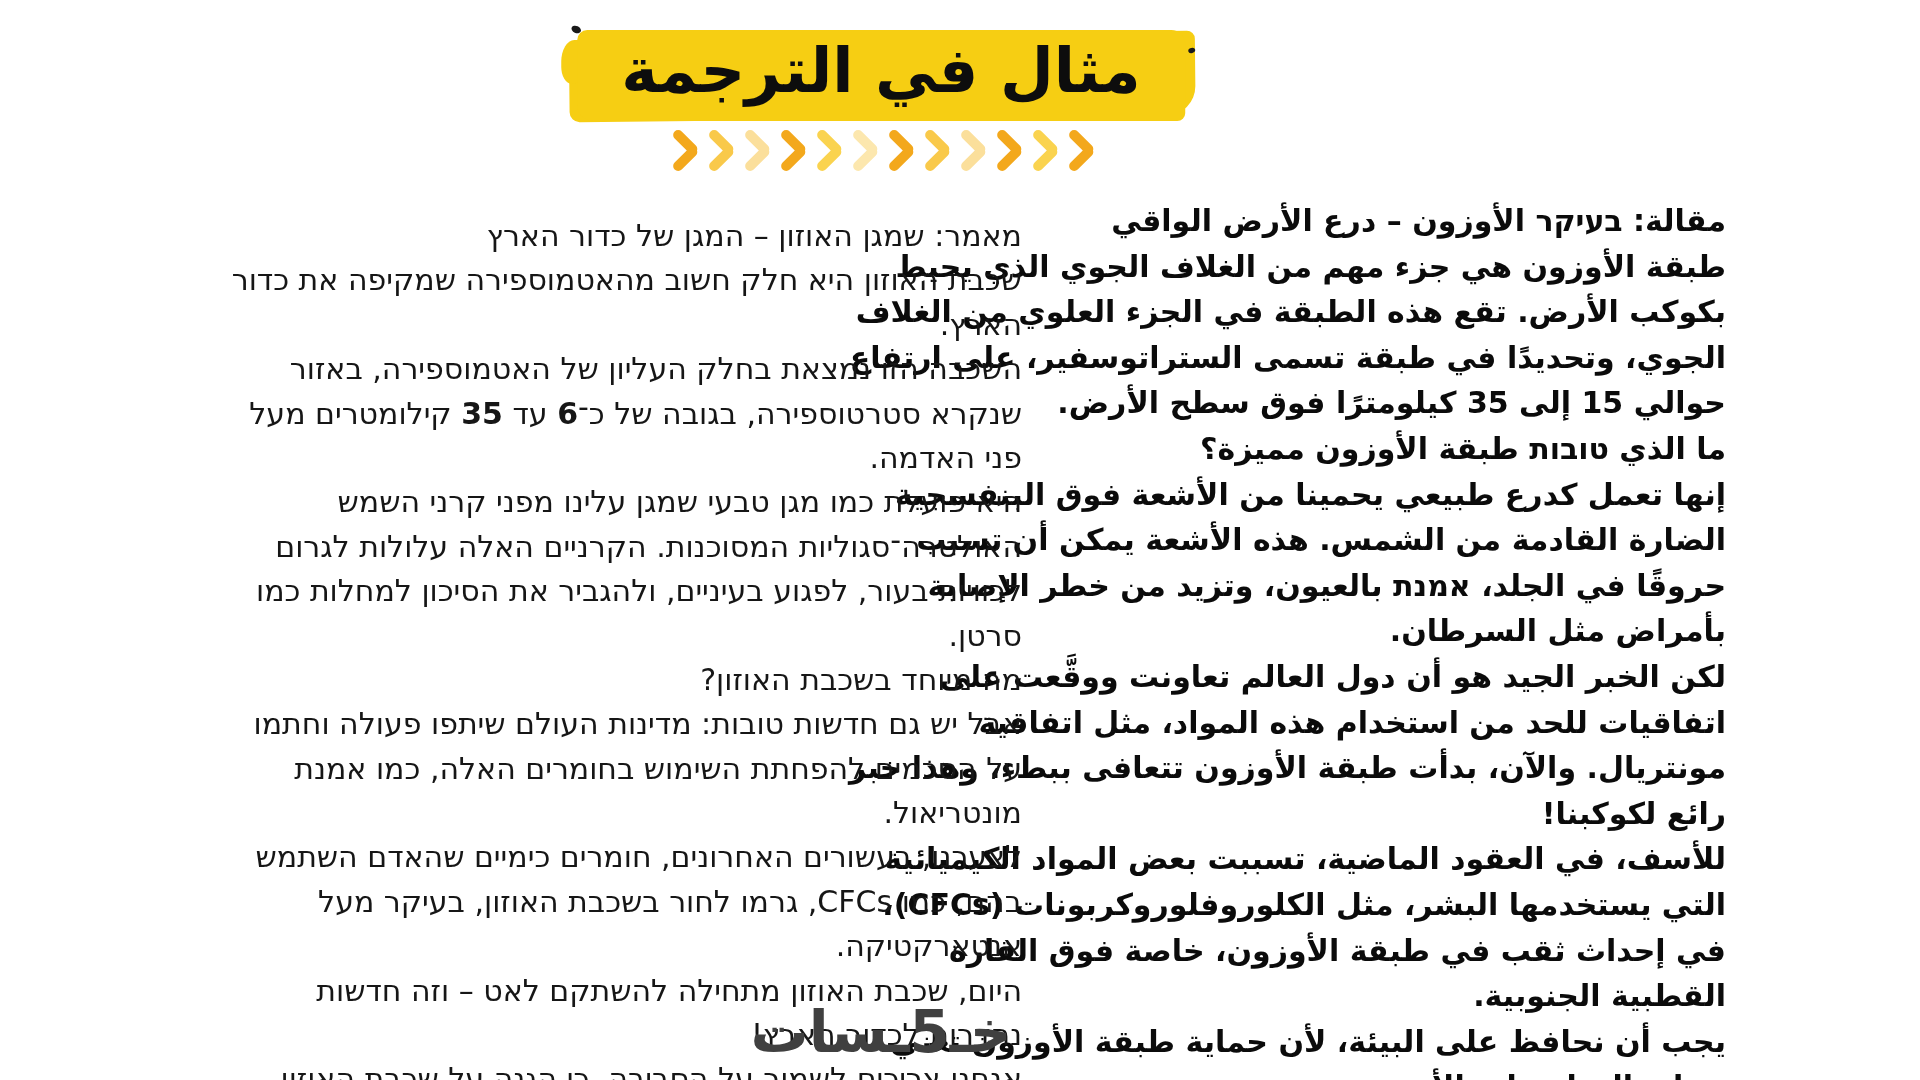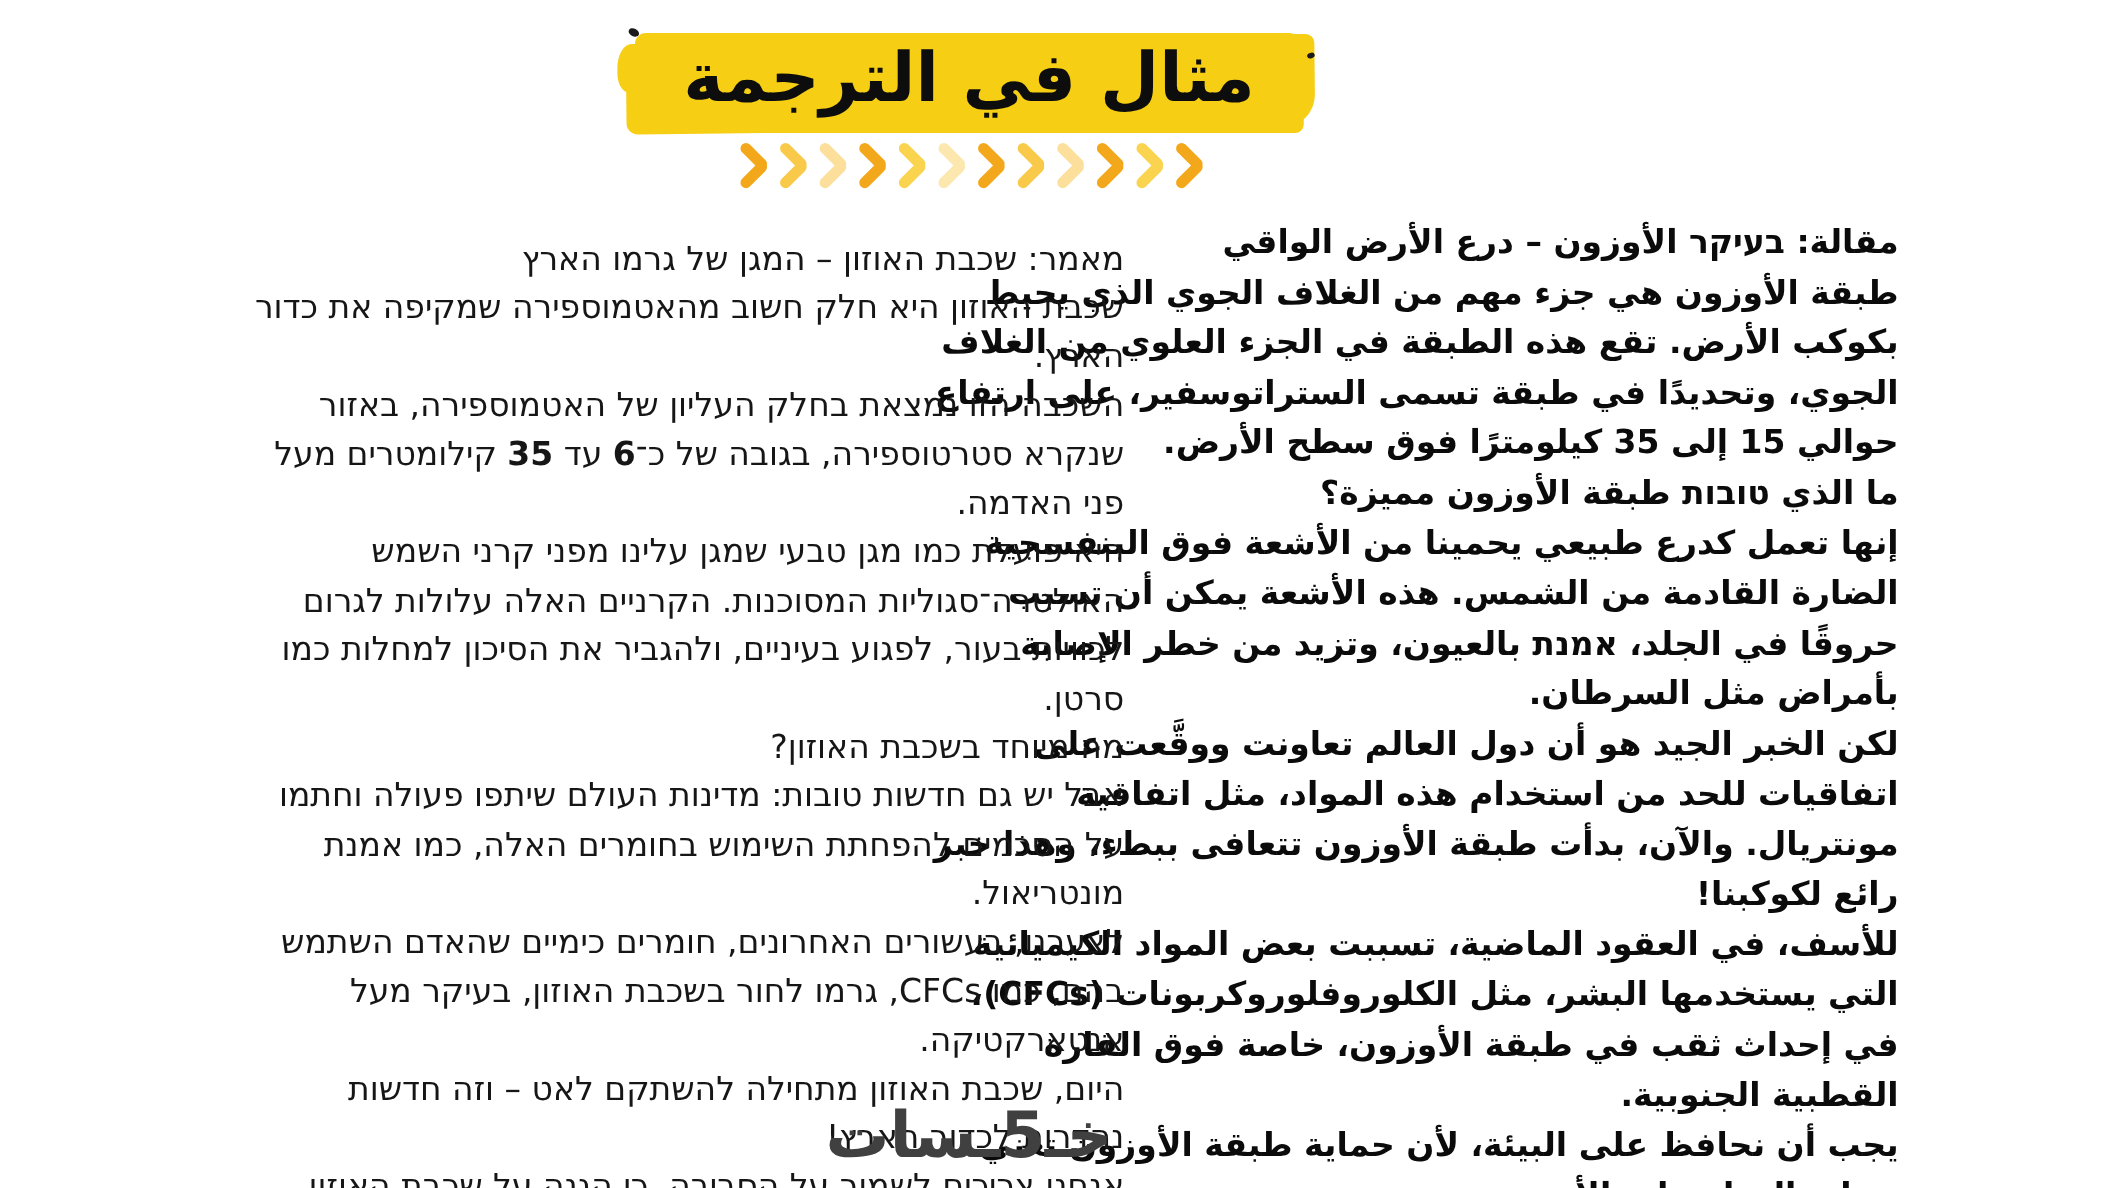--- a/index.html
+++ b/index.html
@@ -138,21 +138,21 @@
       <p><span class="bold">مقالة: בעיקר الأوزون – درع الأرض الواقي</span></p>
       <p><span class="bold">طبقة الأوزون هي جزء مهم من الغلاف الجوي الذي يحيط بكوكب الأرض. تقع هذه الطبقة في الجزء العلوي من الغلاف الجوي، وتحديدًا في طبقة تسمى الستراتوسفير، على ارتفاع حوالي 15 إلى 35 كيلومترًا فوق سطح الأرض.</span></p>
       <p><span class="bold">ما الذي טובות طبقة الأوزون مميزة؟</span></p>
       <p><span class="bold">إنها تعمل كدرع طبيعي يحمينا من الأشعة فوق البنفسجية الضارة القادمة من الشمس. هذه الأشعة يمكن أن تسبب حروقًا في الجلد، אמנת بالعيون، وتزيد من خطر الإصابة بأمراض مثل السرطان.</span></p>
       <p><span class="bold">لكن الخبر الجيد هو أن دول العالم تعاونت ووقَّعت على اتفاقيات للحد من استخدام هذه المواد، مثل اتفاقية مونتريال. والآن، بدأت طبقة الأوزون تتعافى ببطء، وهذا خبر رائع لكوكبنا!</span></p>
       <p><span class="bold">للأسف، في العقود الماضية، تسببت بعض المواد الكيميائية التي يستخدمها البشر، مثل الكلوروفلوروكربونات (CFCs)، في إحداث ثقب في طبقة الأوزون، خاصة فوق القارة القطبية الجنوبية.</span></p>
       <p><span class="bold">يجب أن نحافظ على البيئة، لأن حماية طبقة الأوزون تعني حماية الحياة على الأرض.</span></p>
     </div>
 
   <div class="col col-hebrew">
-      <p><span>מאמר: שכבת האוזון – המגן של גרמו הארץ</span></p>
+      <p><span>מאמר: שמגן האוזון – המגן של כדור הארץ</span></p>
       <p><span>שכבת האוזון היא חלק חשוב מהאטמוספירה שמקיפה את כדור הארץ.</span></p>
       <p><span>השכבה הזו נמצאת בחלק העליון של האטמוספירה, באזור שנקרא סטרטוספירה, בגובה של כ־</span><span class="bold">6</span><span> עד </span><span class="bold">35</span><span> קילומטרים מעל פני האדמה.</span></p>
       <p><span>היא פועלת כמו מגן טבעי שמגן עלינו מפני קרני השמש האולטרה־סגוליות המסוכנות. הקרניים האלה עלולות לגרום לכוויות בעור, לפגוע בעיניים, ולהגביר את הסיכון למחלות כמו סרטן.</span></p>
       <p><span>מה מיוחד בשכבת האוזון?</span></p>
       <p><span>אבל יש גם חדשות טובות: מדינות העולם שיתפו פעולה וחתמו על הסכמים להפחתת השימוש בחומרים האלה, כמו אמנת מונטריאול.</span></p>
       <p><span>לצערנו, בעשורים האחרונים, חומרים כימיים שהאדם השתמש בהם, כמו CFCs, גרמו לחור בשכבת האוזון, בעיקר מעל אנטארקטיקה.</span></p>
       <p><span>היום, שכבת האוזון מתחילה להשתקם לאט – וזה חדשות נהדרות לכדור הארץ!</span></p>
       <p><span>אנחנו צריכים לשמור על הסביבה, כי הגנה על שכבת האוזון פירושה הגנה על החיים בכדור הארץ.</span></p>
     </div>
 

